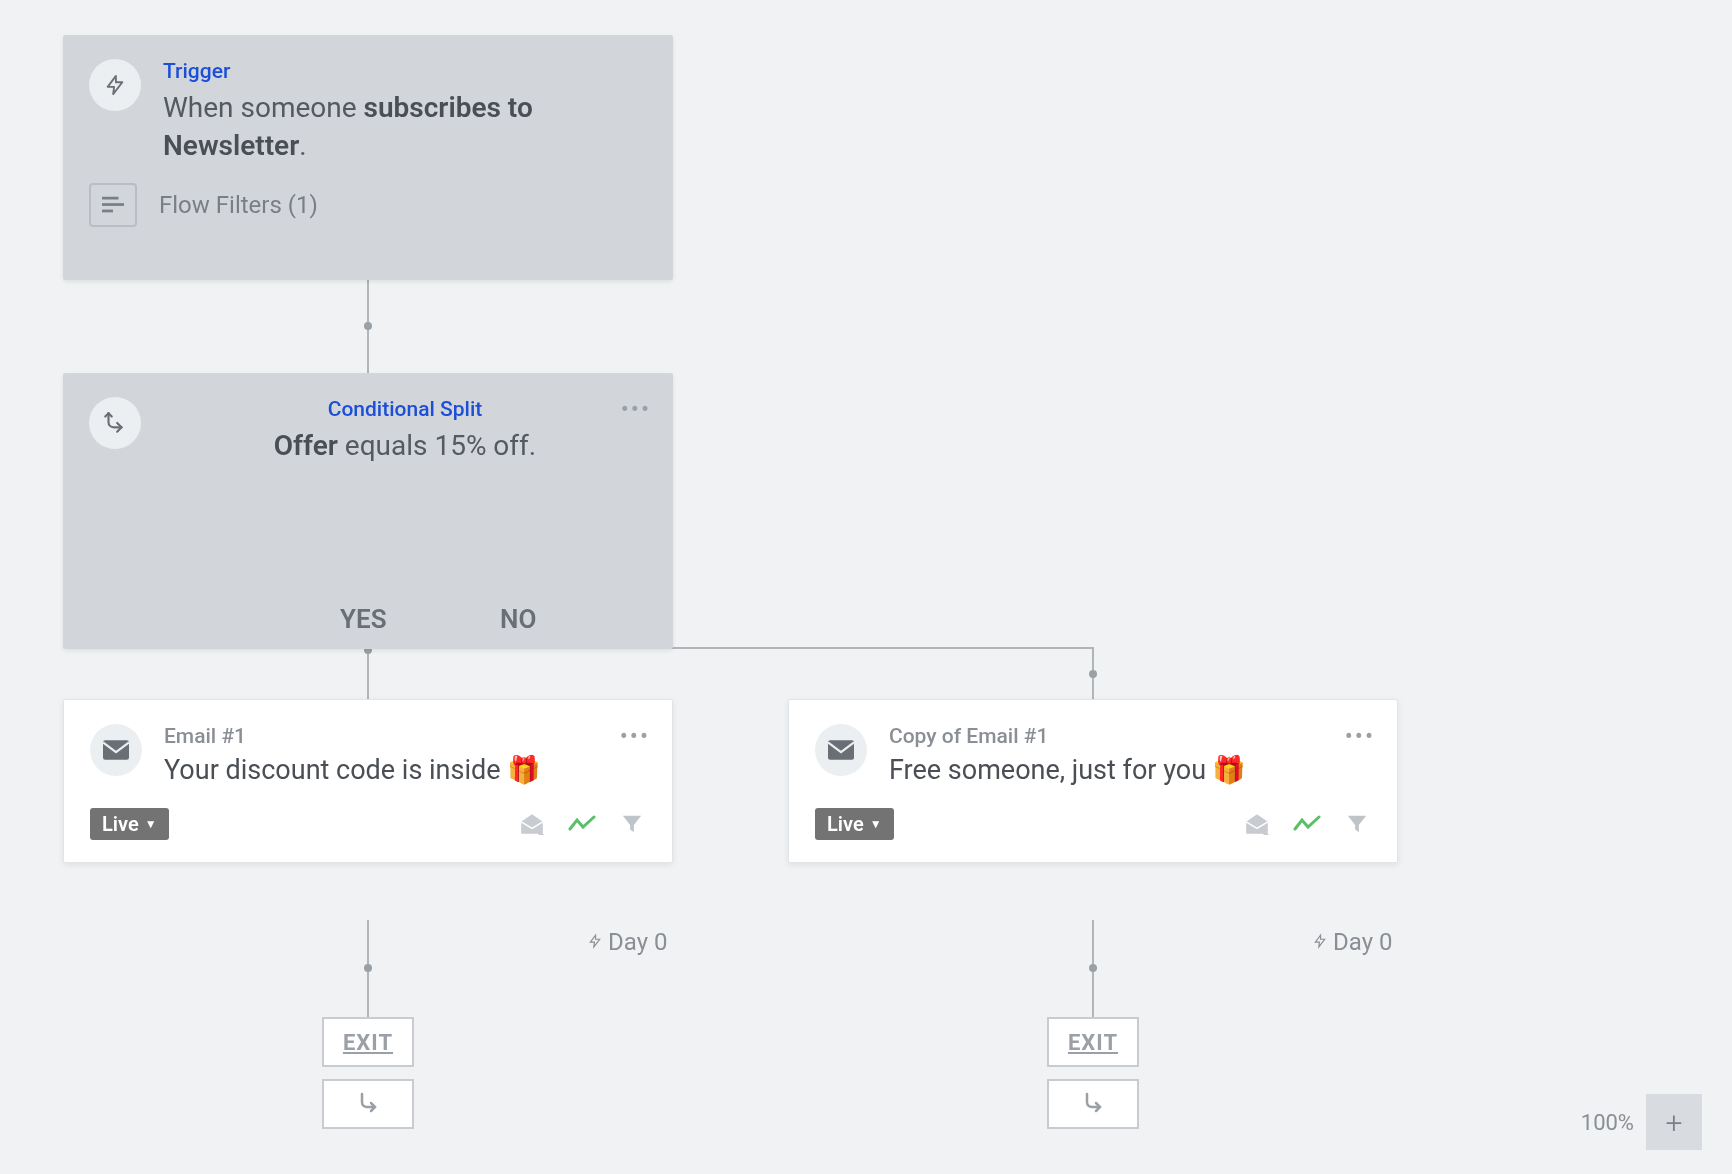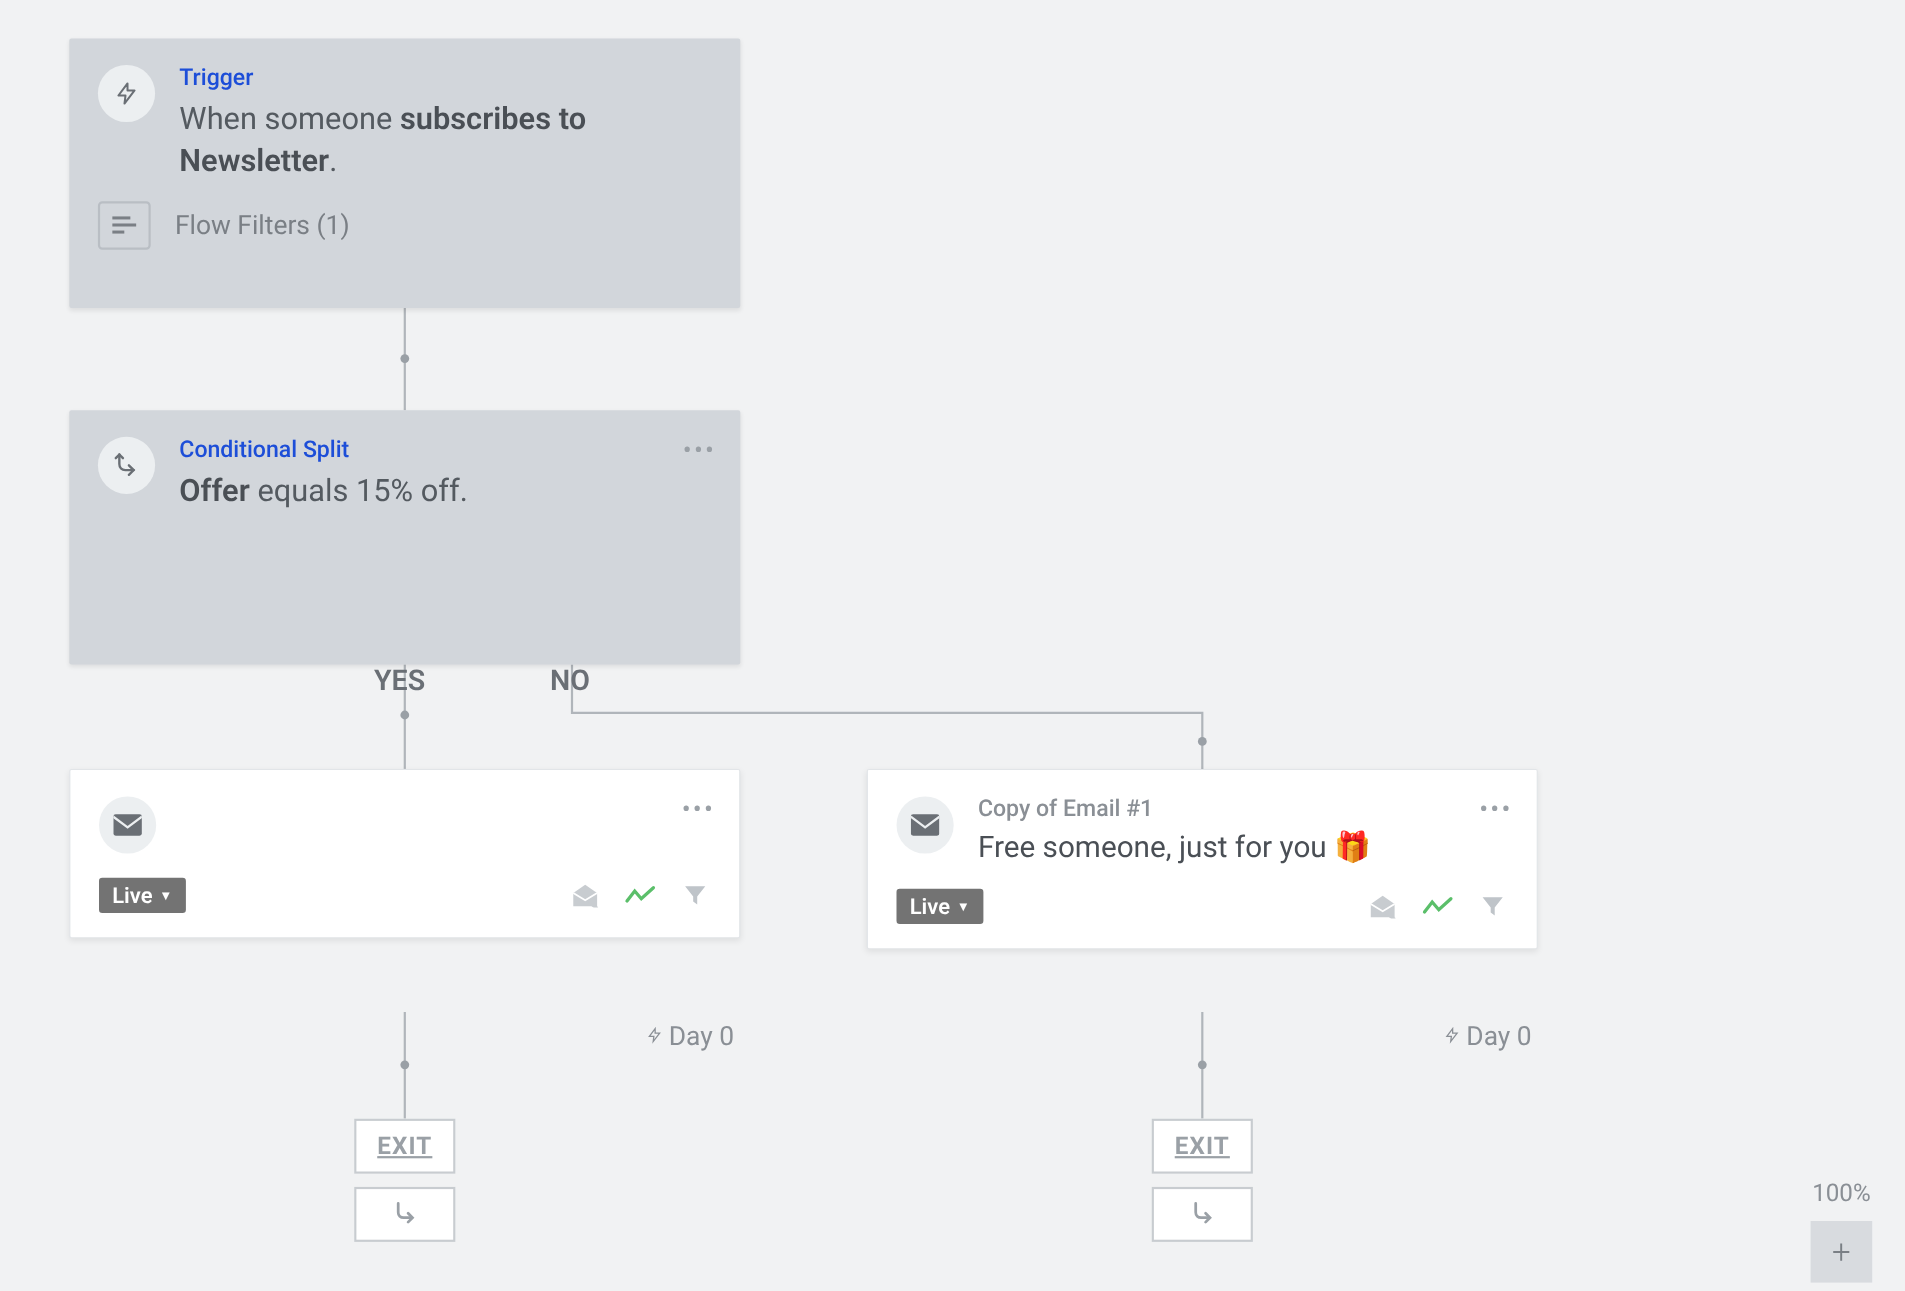--- a/index.html
+++ b/index.html
@@ -180,23 +180,23 @@
     border:2px solid #c8ccd0;
     background:#fff;
     color:#9aa0a6;
     display:flex; align-items:center; justify-content:center;
     cursor:pointer;
   }
 
   .zoom-controls {
     position:absolute;
     right: 30px;
-    bottom: 8px;
+    bottom: 24px;
     display:flex;
-    flex-direction:column;
+    flex-direction:row;
     align-items:center;
     gap:12px;
     justify-content:center;
   }
   .zoom-label {
     font-size:22px;
     color:#8a8f95;
   }
   .zoom-in {
     width:56px; height:56px;
@@ -254,21 +254,21 @@
         <svg width="22" height="18" viewBox="0 0 24 18">
             <rect x="0" y="0" width="18" height="3" fill="currentColor"></rect>
             <rect x="0" y="7" width="24" height="3" fill="currentColor"></rect>
             <rect x="0" y="14" width="12" height="3" fill="currentColor"></rect>
           </svg>
       </div>
       <div class="filter-label">Flow Filters (1)</div>
     </div>
   </div>
 
-  <div class="node-card" style="left:63px; top:373px; height:231px;">
+  <div class="node-card" style="left:63px; top:373px; height:276px;text-align:center;">
     <div class="node-head">
       <div class="node-icon">
         <svg width="26" height="26" viewBox="0 0 24 24" fill="none" stroke="currentColor" stroke-width="2" stroke-linecap="round">
             <path d="M6 3 L6 11 C6 14 8 16 11 16 L18 16"></path>
             <path d="M14 12 L18 16 L14 20"></path>
             <path d="M6 3 L3 6"></path>
             <path d="M6 3 L9 6"></path>
           </svg>
       </div>
       <div class="node-text">
@@ -285,20 +285,24 @@
   <div class="branch-label" style="left:500px; top:604px;">NO</div>
 
   <div class="email-card" style="left:63px; top:699px;">
     <div class="email-head">
       <div class="email-icon">
         <svg width="26" height="20" viewBox="0 0 24 18" fill="currentColor">
             <rect x="0" y="0" width="24" height="18" rx="2" fill="#6a6f75"></rect>
             <path d="M0 2 L12 11 L24 2" stroke="#eceff1" stroke-width="2" fill="none"></path>
           </svg>
       </div>
+      <div class="node-text">
+        <div class="email-label">Email #1</div>
+        <div class="email-subject">Your discount code is inside 🎁</div>
+      </div>
     </div>
     <div class="node-menu">•••</div>
     <div class="email-footer">
       <div class="live-badge">
         <span>Live</span>
           <span class="caret">▼</span>
       </div>
       <div class="email-actions">
         <span class="act">
           <svg width="26" height="22" viewBox="0 0 24 20" fill="currentColor">

